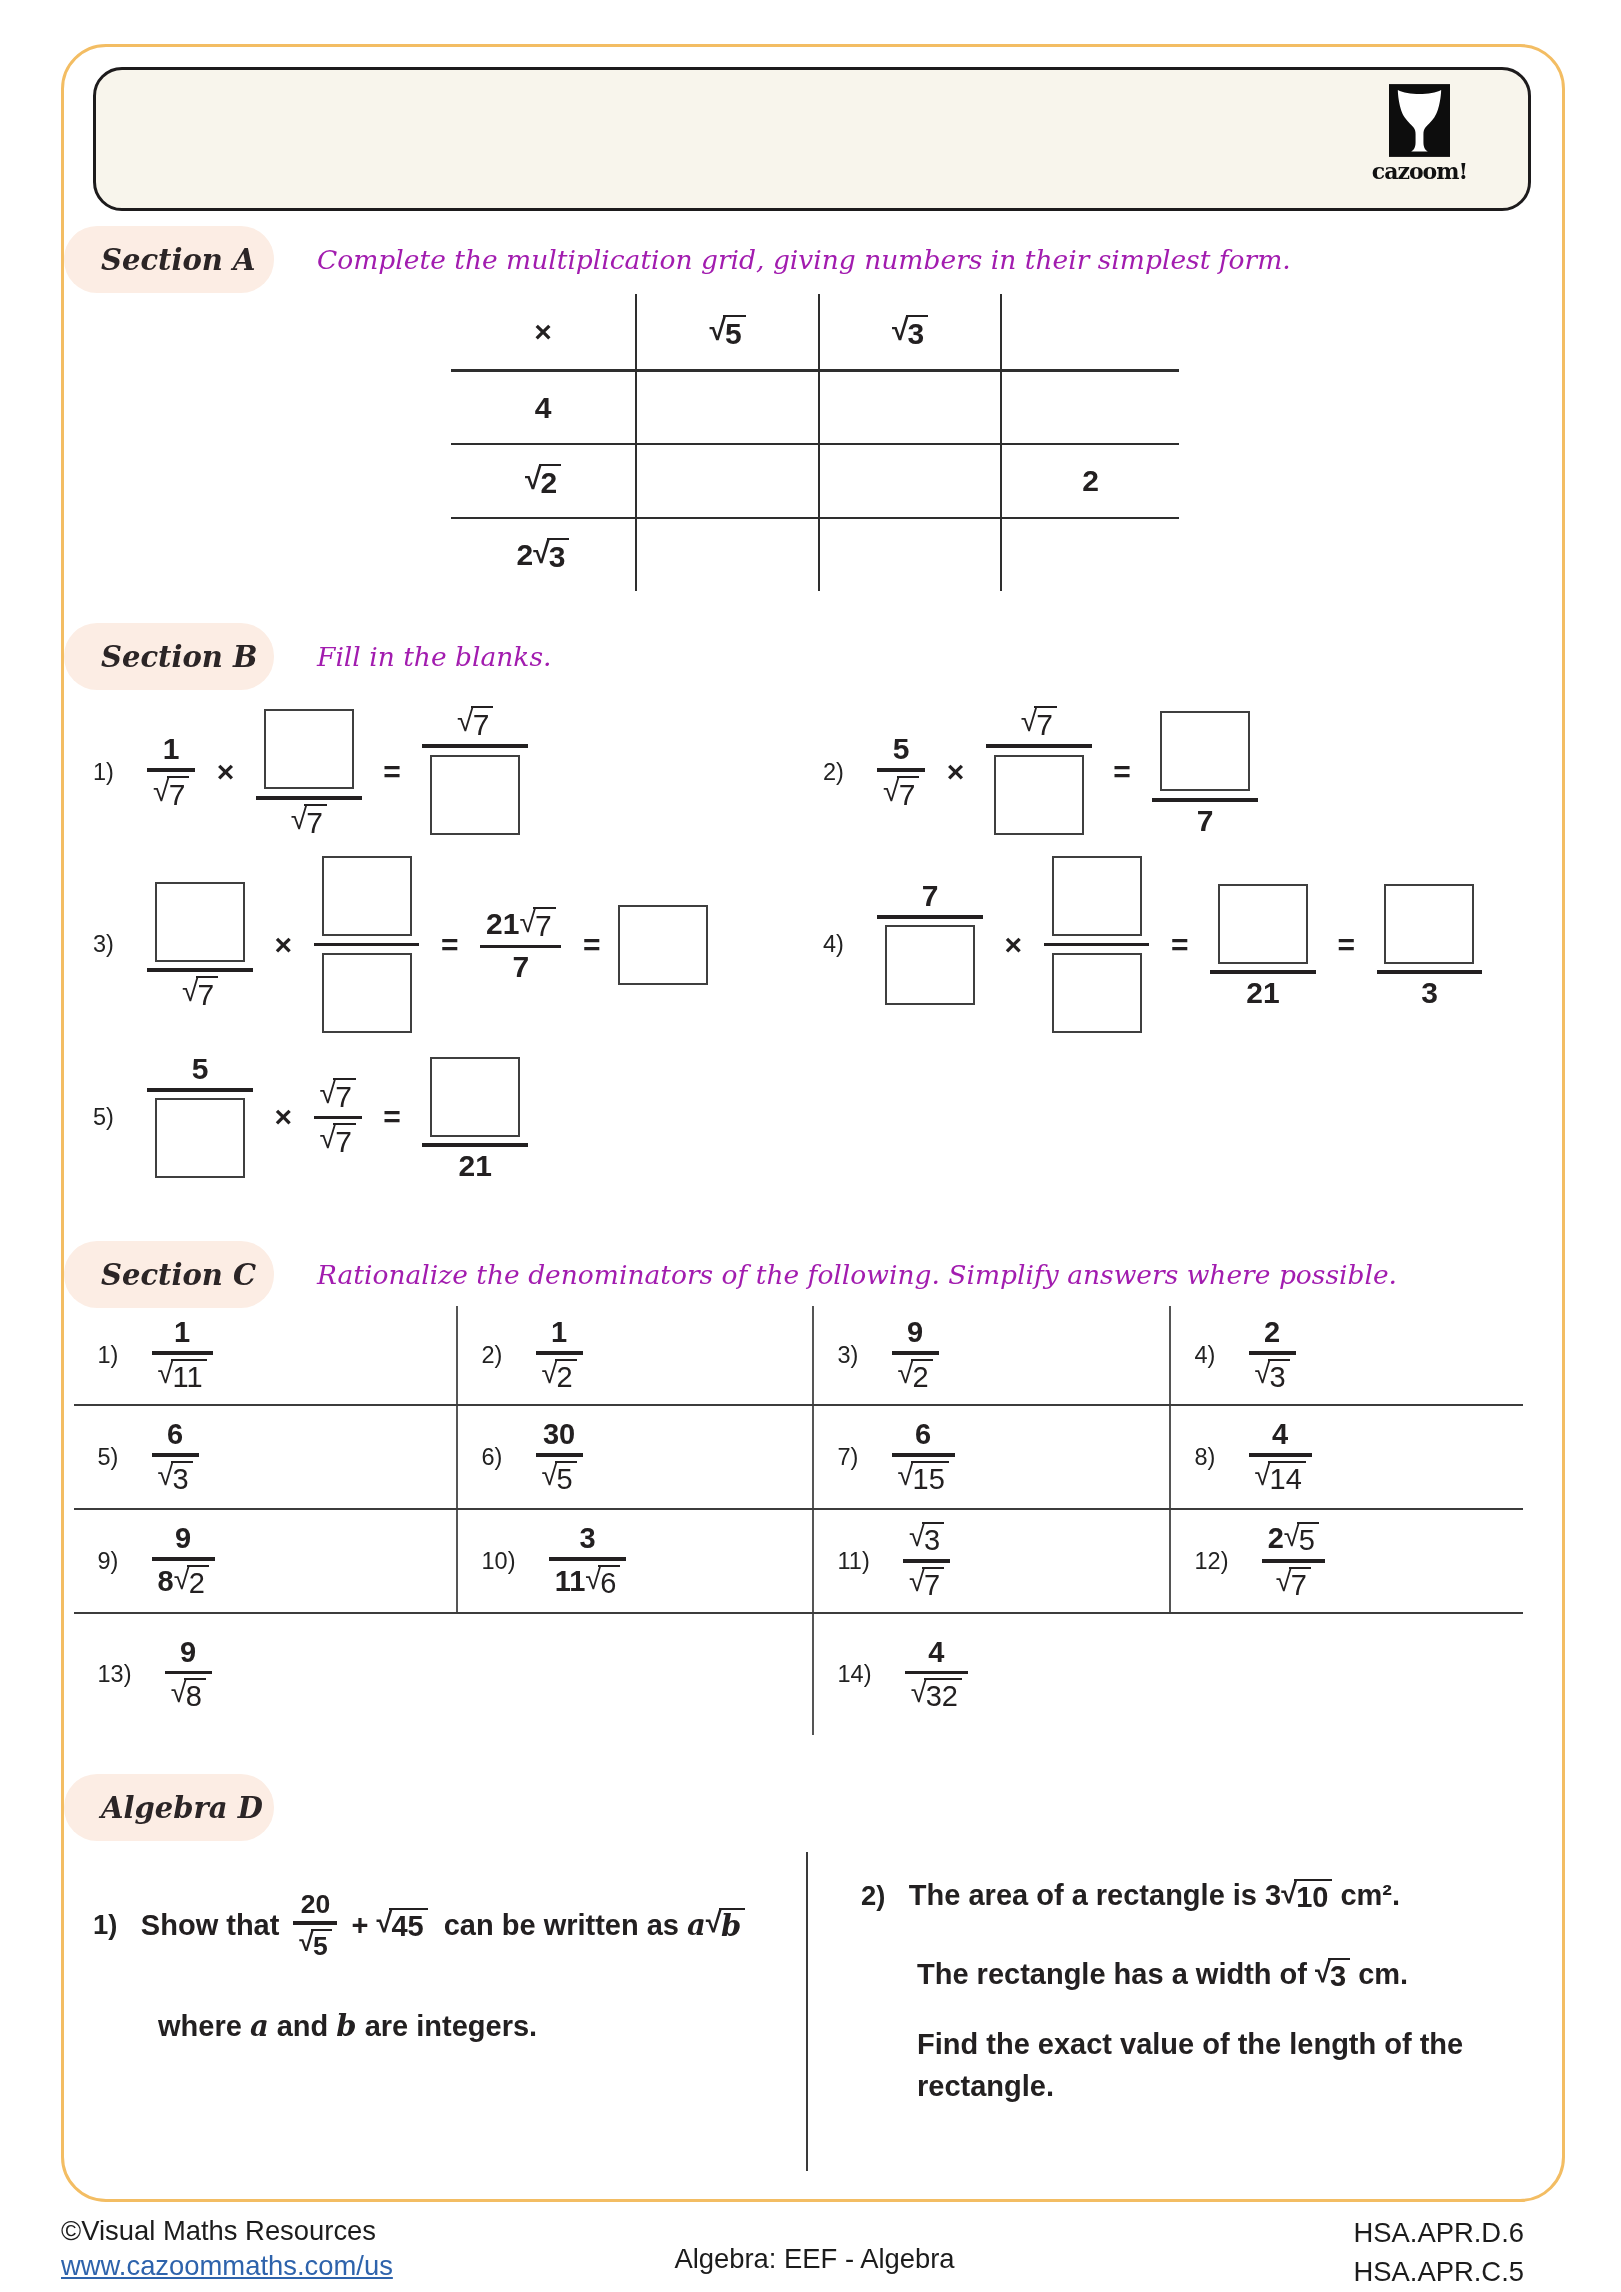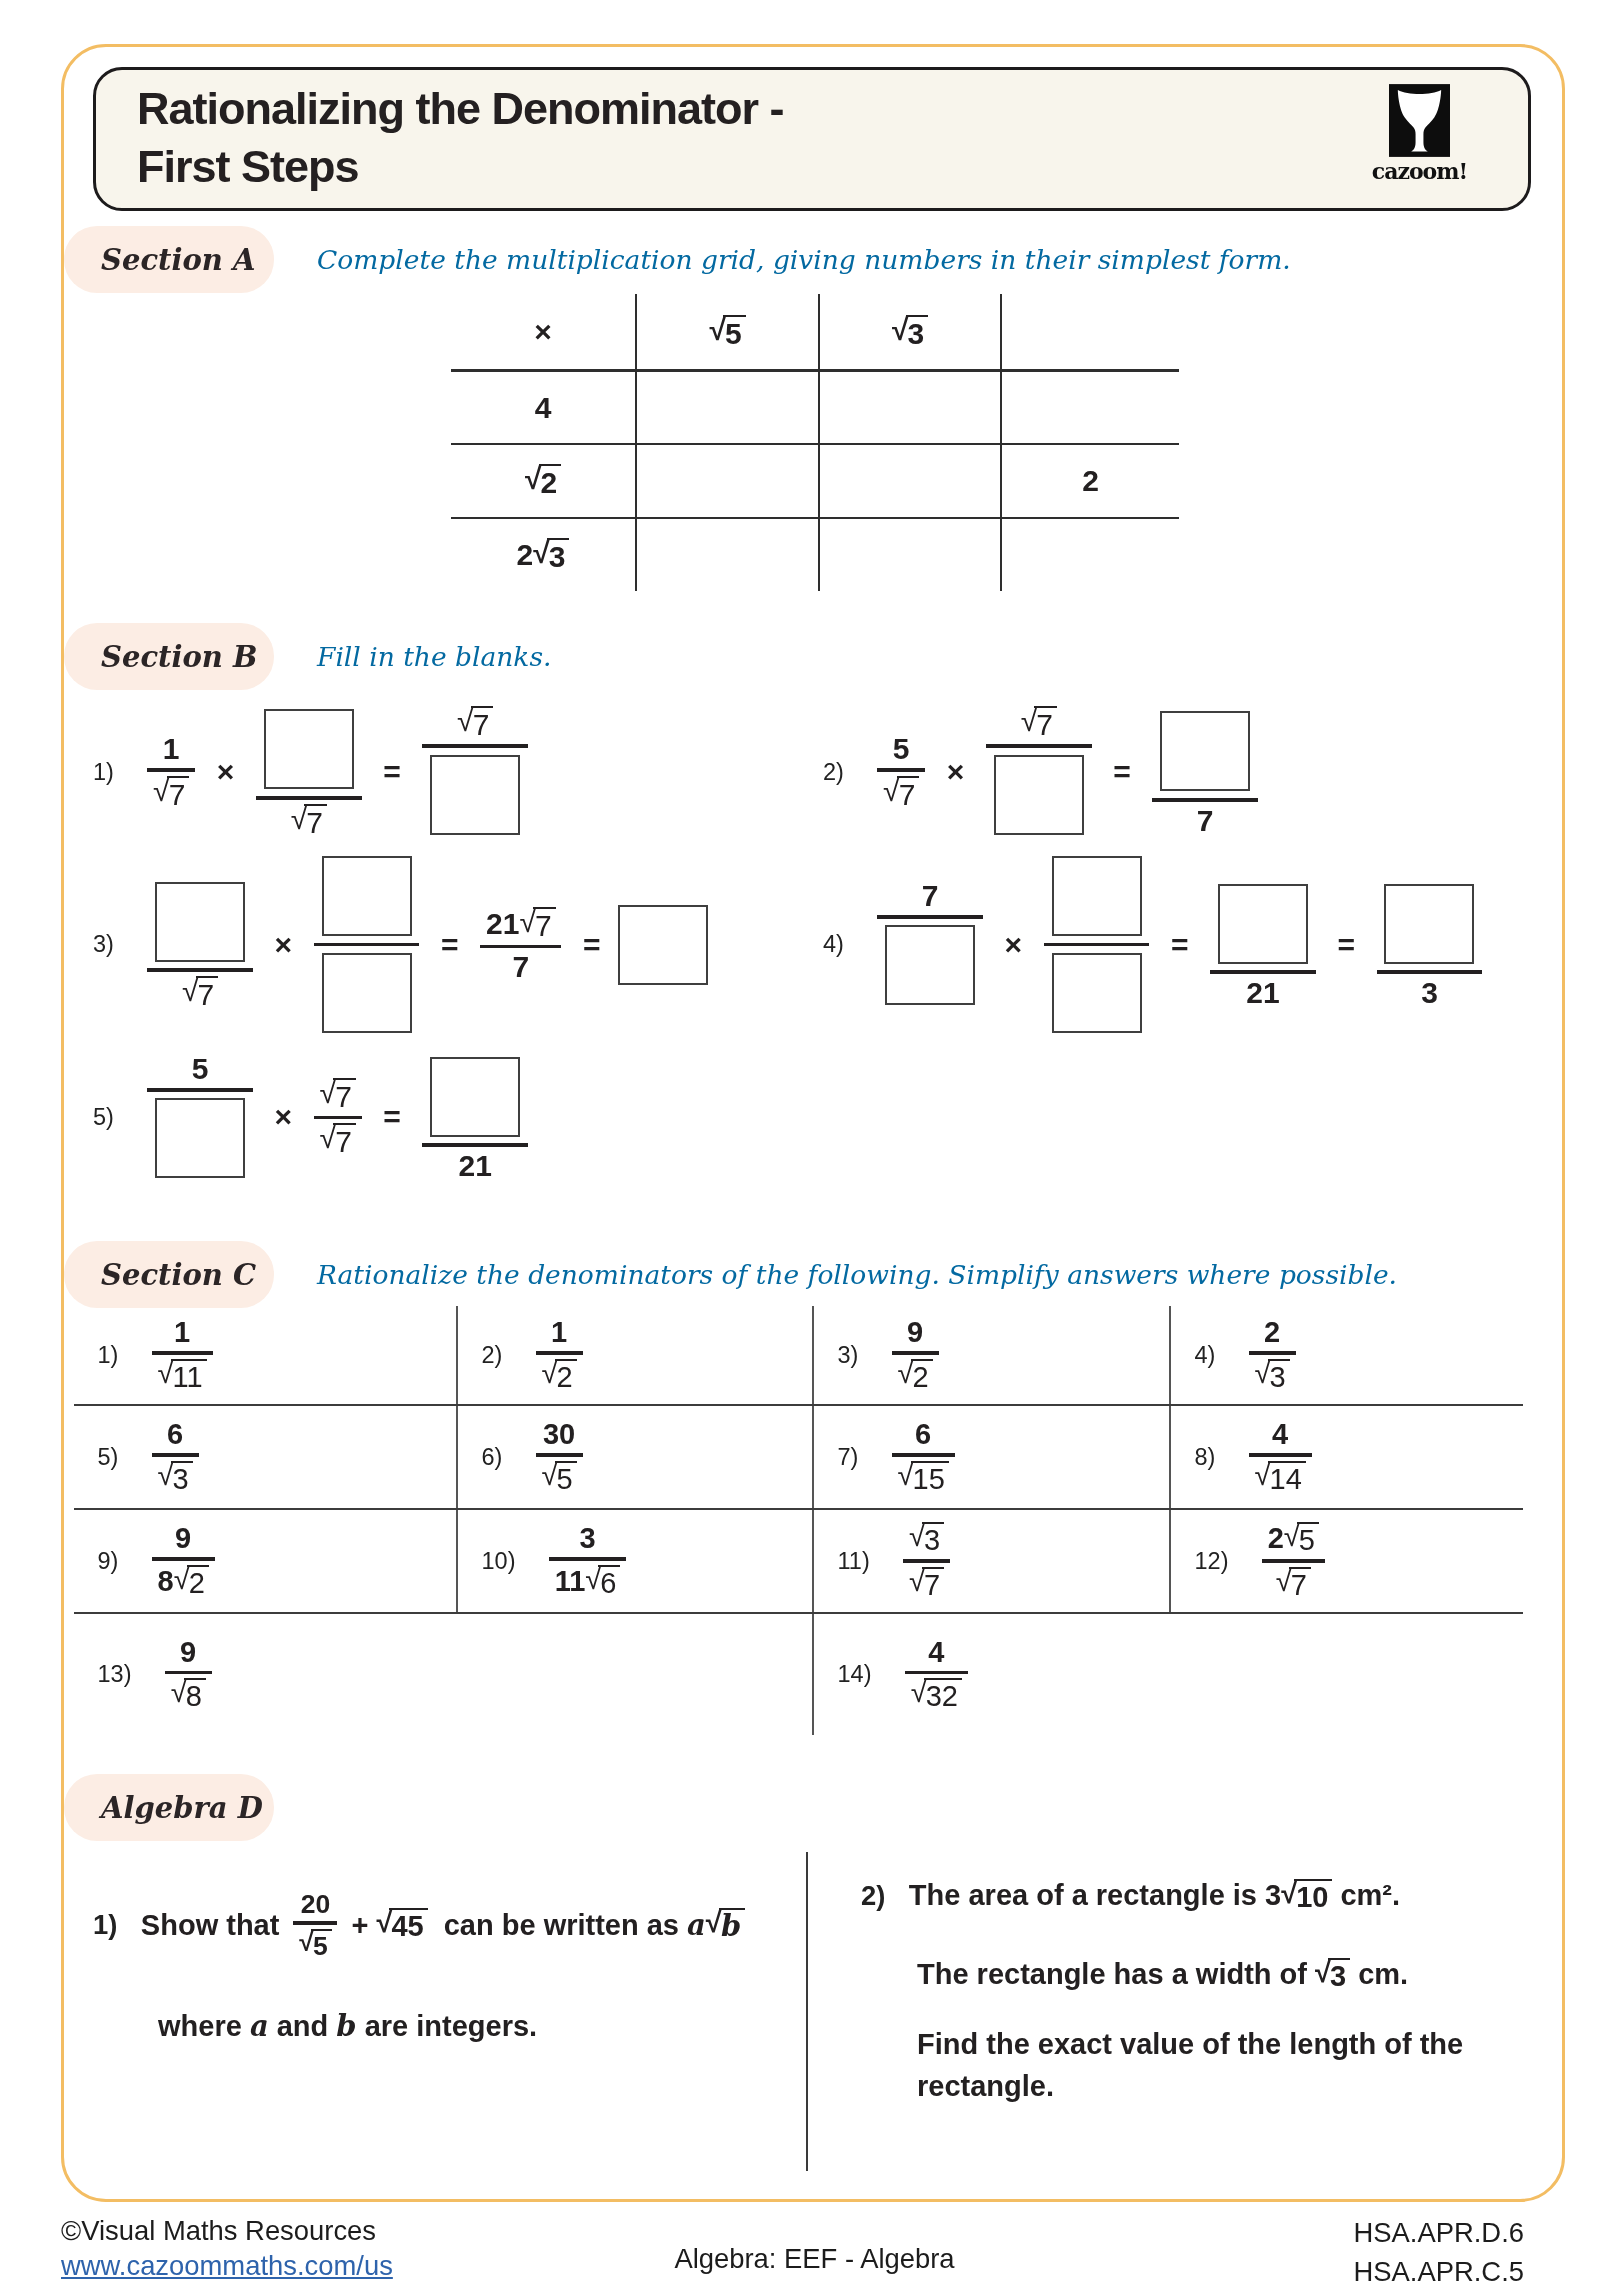--- a/index.html
+++ b/index.html
@@ -19,21 +19,21 @@
   .wordmark { font-family:"DejaVu Serif", serif; font-weight:700; font-size:22px;
     letter-spacing:-1px; margin-top:1px; color:#111; }
 
   
   .secrow { position:absolute; left:64px; display:flex; align-items:center; }
   .pill { width:210px; height:67px; background:#fcede4; border-radius:33px;
     display:flex; align-items:center; padding-left:37px; }
   .pill span { font-family:"DejaVu Serif", serif; font-style:italic; font-weight:700;
     font-size:29px; color:#2b2526; }
   .instr { margin-left:43px; font-family:"DejaVu Serif", serif; font-style:italic;
-    font-size:26.5px; color:#0369a1; }
+    font-size:26.5px; color:#a21caf; }
 
   
   .mtxt, .mop, .gcell { font-weight:700; }
   .mtxt { white-space:pre-wrap; }
   .mop { margin:0 15.7px; }
   .mvar { font-family:"DejaVu Serif", serif; font-style:italic; font-weight:700; }
   .sqrt { display:inline-flex; align-items:flex-start; line-height:1; }
   .rsym { line-height:1; }
   .rad  { line-height:1; border-top:2.9px solid #232021; padding:2px 3.9px 0 2px; margin-left:-2.9px; }
   .varr .rad { font-family:"DejaVu Serif", serif; font-style:italic; }
@@ -82,24 +82,20 @@
     font-size:27.4px; color:#1c1c1c;padding-left:8px; }
   .foot-right { position:absolute; right:97px; top:2213px; text-align:right;
     font-size:27.4px; line-height:1.43; color:#1c1c1c; }
 </style>
 </head>
 <body>
 
 <div class="page-border"></div>
 
 <div class="header-box">
-  <div class="title">
-    <div>Rationalizing the Denominator -</div>
-    <div>First Steps</div>
-  </div>
   <div class="logo">
     <svg width="61" height="73" viewBox="0 0 62 74">
       <rect x="0" y="0" width="62" height="74" fill="#0d0d0d"></rect>
       <path fill="#ffffff" d="M9,6 C19,11.5 43,11.5 53,6 C53,9 52,25 46,34 C43,38.5 39,41.5 37,44 C35.5,46 35,48 35,51 L35,59 C35,64.5 37,67 39.5,68.5 L22.5,68.5 C25,67 27,64.5 27,59 L27,51 C27,48 26.5,46 25,44 C23,41.5 19,38.5 16,34 C10,25 9,9 9,6 Z"></path>
     </svg>
     <div class="wordmark">cazoom!</div>
   </div>
 </div>
 
 <div class="secrow" style="top:226px;">

